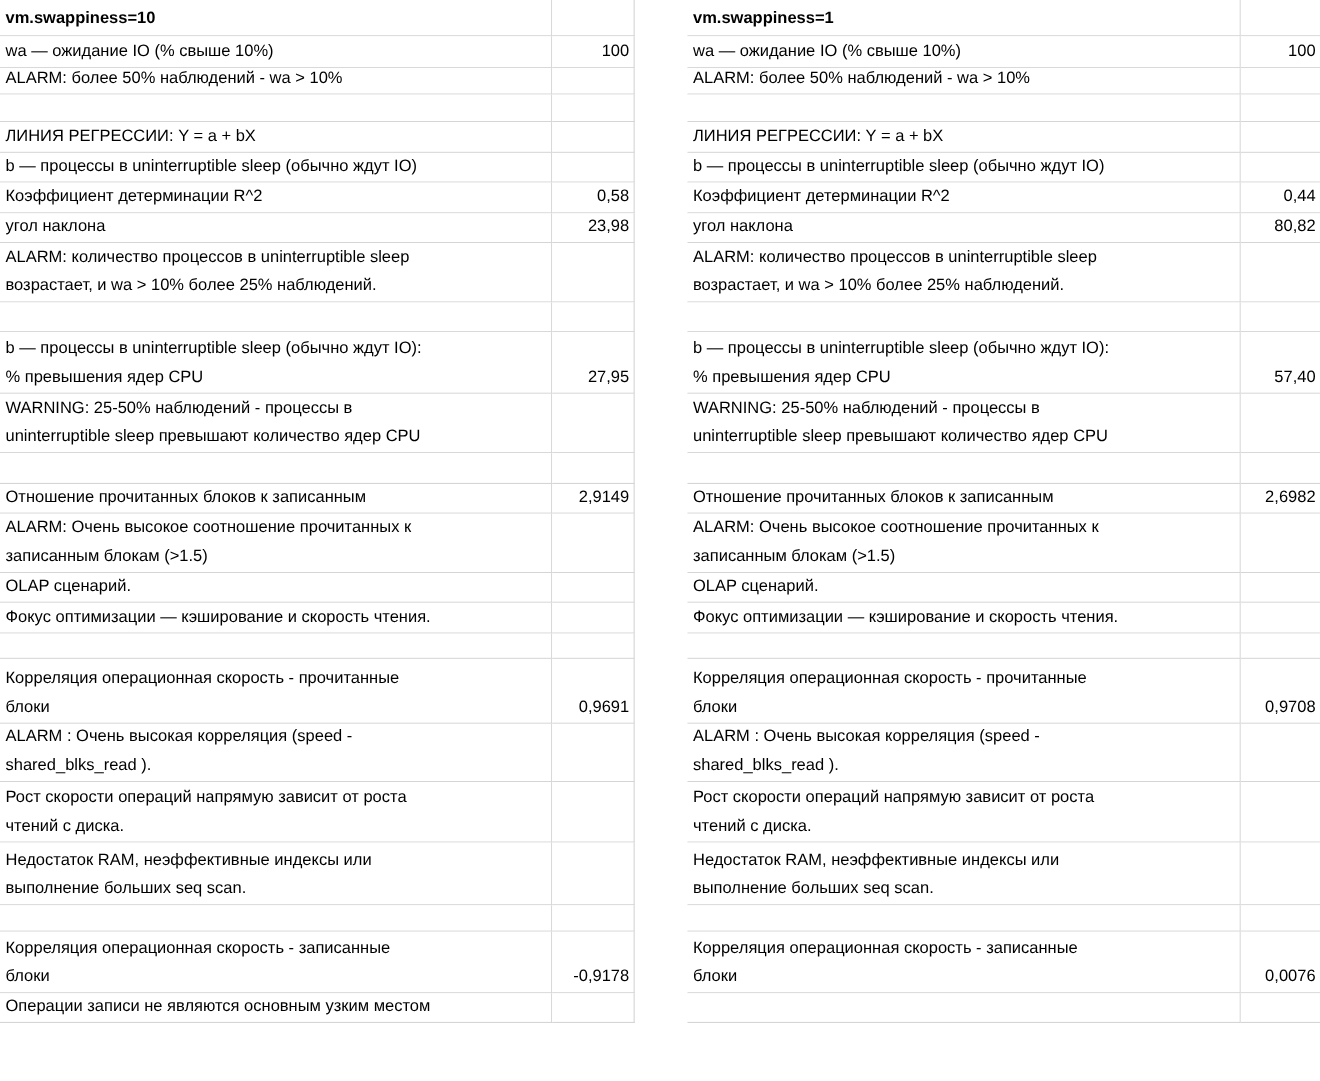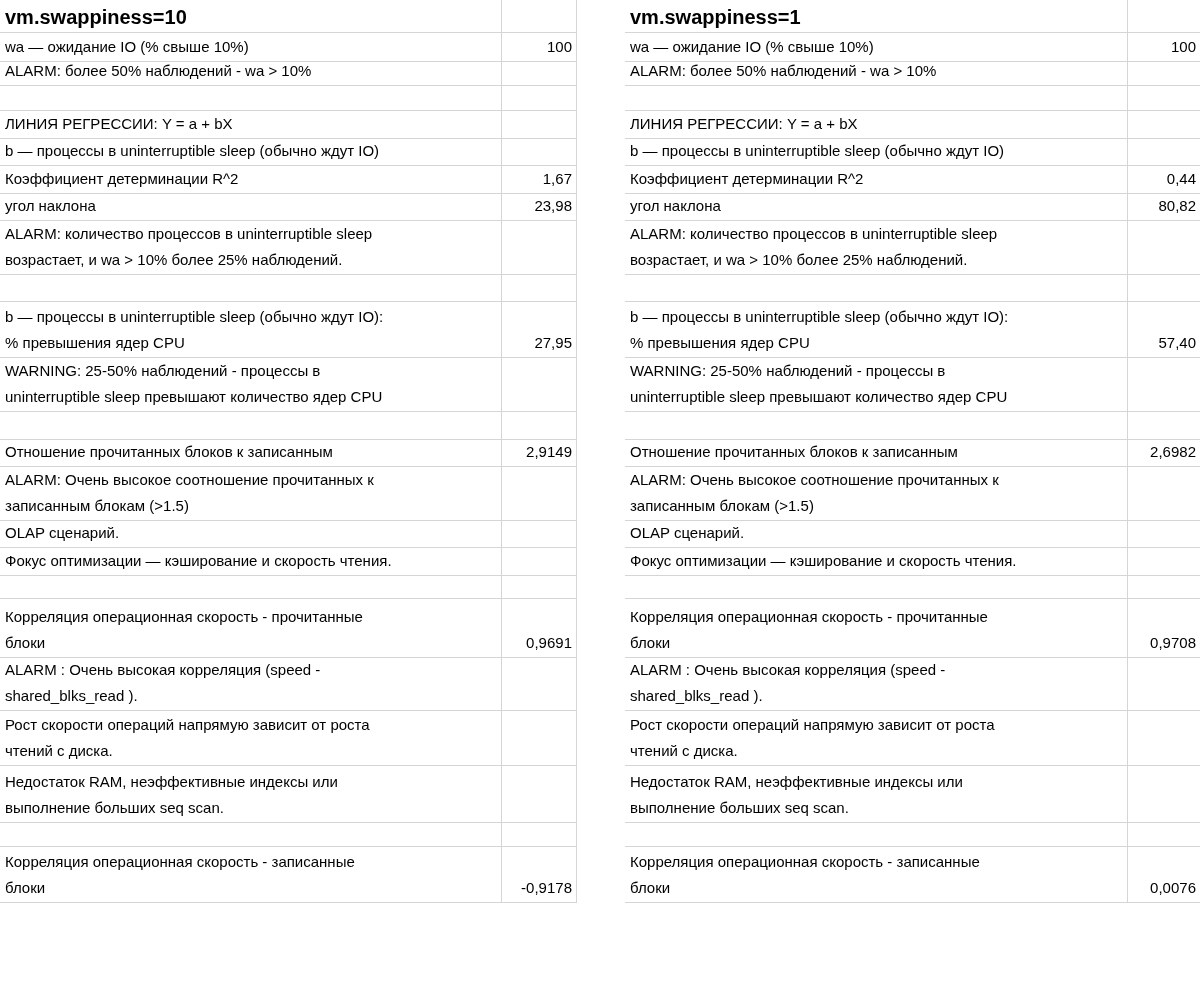--- a/index.html
+++ b/index.html
@@ -26,21 +26,21 @@
     font-size: 15px;
     line-height: 26px;
     padding: 0 4px 1px 5px;
     background: #ffffff;
   }
   .cell.a  { width: 523px; }
   .cell.v  { width: 78px; justify-content: flex-end; text-align: right; }
   .cell.c  { width: 524px; margin-left: 48px; }
   .cell.v2 { width: 75px; justify-content: flex-end; text-align: right; border-right: none; }
   .row.bold .cell { font-weight: normal; }
-  .row.title .cell { font-size: 20px; font-weight: bold; line-height: 28px; }
+  .row.title .cell { font-size: 15px; font-weight: bold; line-height: 28px; }
 </style>
 </head>
 <body>
 
 <div class="sheet">
 
   <div class="row title" style="height:33px">
     <div class="cell a">vm.swappiness=10</div>
     <div class="cell v"></div>
     <div class="cell c">vm.swappiness=1</div>
@@ -77,21 +77,21 @@
 
   <div class="row" style="height:27px">
     <div class="cell a">b — процессы в uninterruptible sleep (обычно ждут IO)</div>
     <div class="cell v"></div>
     <div class="cell c">b — процессы в uninterruptible sleep (обычно ждут IO)</div>
     <div class="cell v2"></div>
   </div>
 
   <div class="row bold" style="height:28px">
     <div class="cell a">Коэффициент детерминации R^2</div>
-    <div class="cell v">1,67</div>
+    <div class="cell v">0,58</div>
     <div class="cell c">Коэффициент детерминации R^2</div>
     <div class="cell v2">0,44</div>
   </div>
 
   <div class="row bold" style="height:27px">
     <div class="cell a">угол наклона</div>
     <div class="cell v">23,98</div>
     <div class="cell c">угол наклона</div>
     <div class="cell v2">80,82</div>
   </div>
@@ -220,14 +220,20 @@
   <div class="row bold" style="height:56px">
     <div class="cell a">Корреляция операционная скорость - записанные
 блоки</div>
     <div class="cell v">-0,9178</div>
     <div class="cell c">Корреляция операционная скорость - записанные
 блоки</div>
     <div class="cell v2">0,0076</div>
   </div>
 
 
+  <div class="row" style="height:27px">
+    <div class="cell a">Операции записи не являются основным узким местом</div>
+    <div class="cell v"></div>
+    <div class="cell c"></div>
+    <div class="cell v2"></div>
+  </div>
 
 </div>
 
 </body></html>

